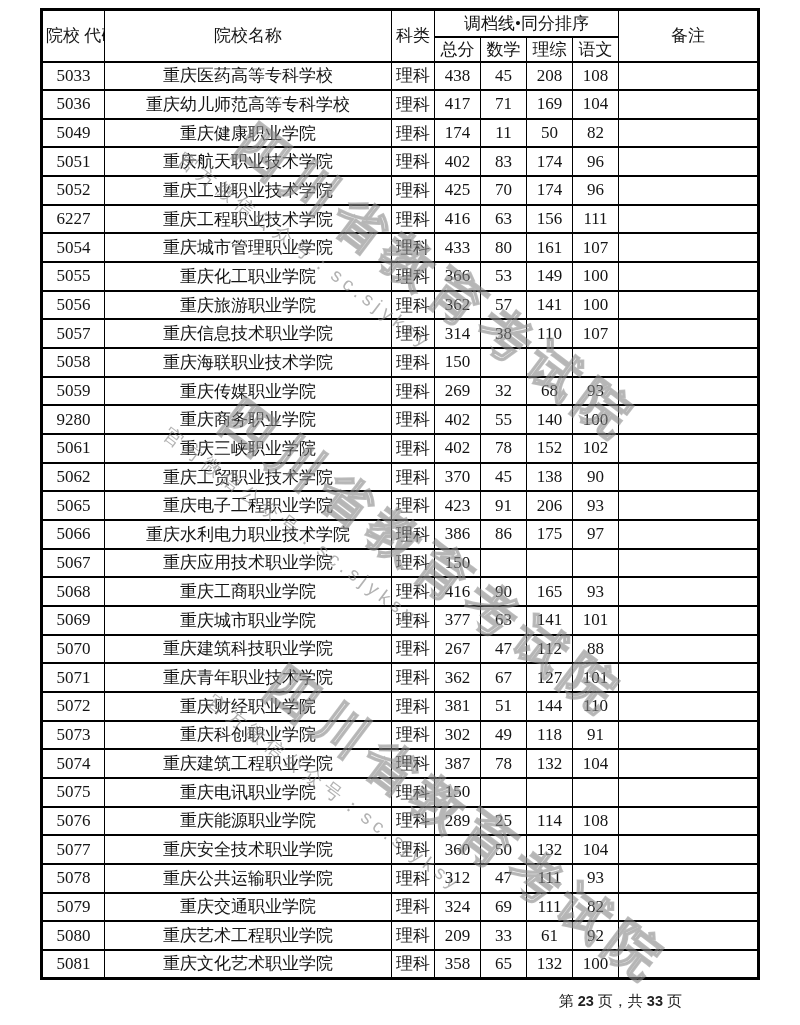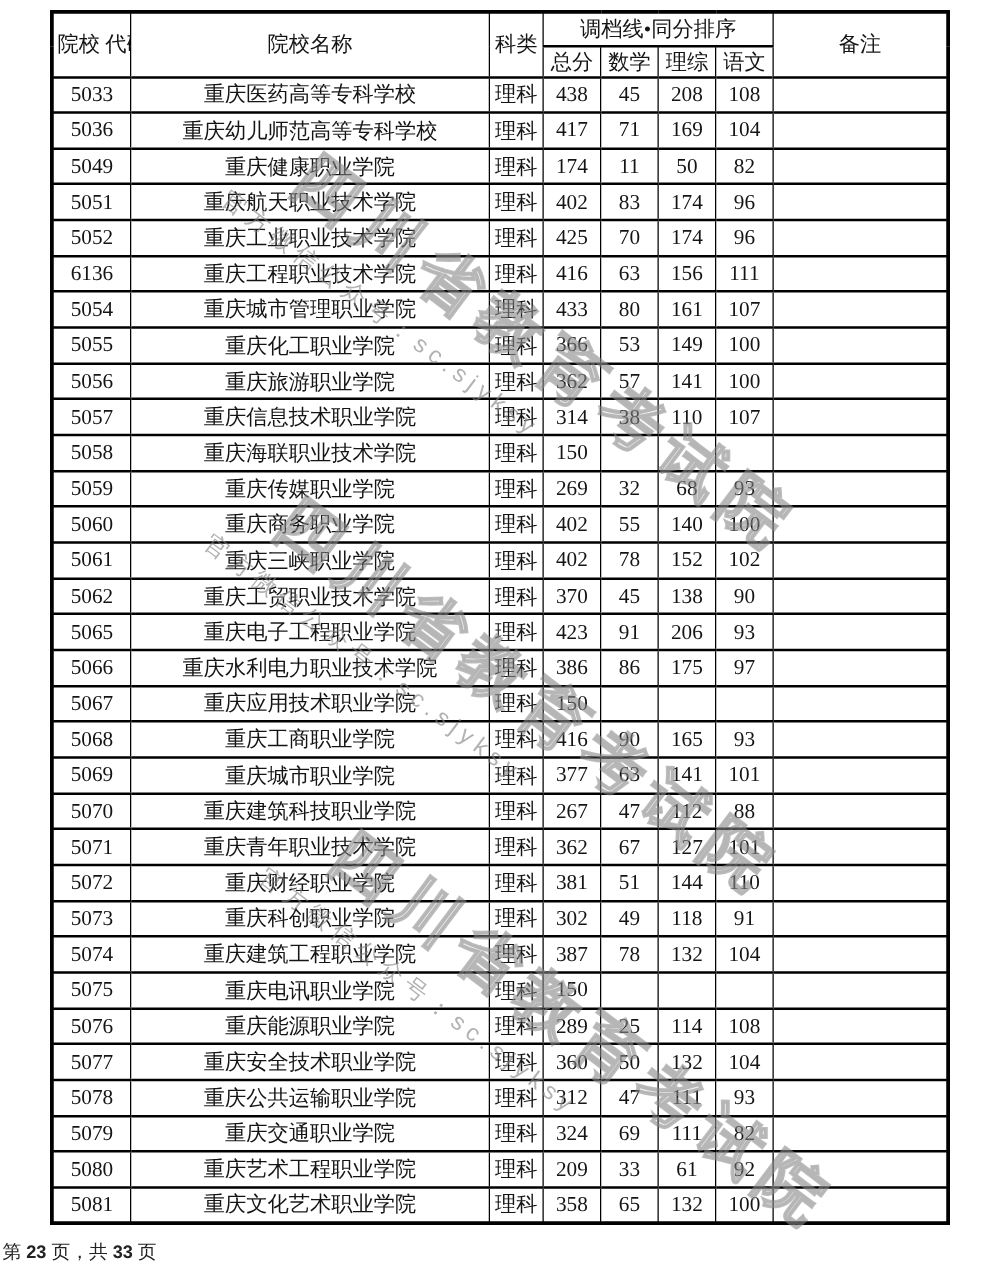--- a/index.html
+++ b/index.html
@@ -62,21 +62,21 @@
     font-size:19px;
     letter-spacing:5px;
     color:rgba(130,130,130,0.62);
     margin-top:6px;
     margin-left:-36px;
   }
 
   
   .footer{
     position:absolute;left:0;top:992px;width:684px;
-    text-align:left;
+    text-align:right;
     font-size:15px;
     color:#222;
   }
   .footer span{margin:0 2px;}
   .footer .num{
     font-family:"Liberation Sans","DejaVu Sans",sans-serif;
     font-weight:bold;
     font-size:14.5px;
   }
 </style>
@@ -157,21 +157,21 @@
           <td class="c-code">5052</td>
           <td class="c-name">重庆工业职业技术学院</td>
           <td class="c-category">理科</td>
           <td class="c-total">425</td>
           <td class="c-math">70</td>
           <td class="c-science">174</td>
           <td class="c-chinese">96</td>
           <td class="c-remark"></td>
         </tr>
         <tr>
-          <td class="c-code">6136</td>
+          <td class="c-code">6227</td>
           <td class="c-name">重庆工程职业技术学院</td>
           <td class="c-category">理科</td>
           <td class="c-total">416</td>
           <td class="c-math">63</td>
           <td class="c-science">156</td>
           <td class="c-chinese">111</td>
           <td class="c-remark"></td>
         </tr>
         <tr>
           <td class="c-code">5054</td>
@@ -227,21 +227,21 @@
           <td class="c-code">5059</td>
           <td class="c-name">重庆传媒职业学院</td>
           <td class="c-category">理科</td>
           <td class="c-total">269</td>
           <td class="c-math">32</td>
           <td class="c-science">68</td>
           <td class="c-chinese">93</td>
           <td class="c-remark"></td>
         </tr>
         <tr>
-          <td class="c-code">5060</td>
+          <td class="c-code">9280</td>
           <td class="c-name">重庆商务职业学院</td>
           <td class="c-category">理科</td>
           <td class="c-total">402</td>
           <td class="c-math">55</td>
           <td class="c-science">140</td>
           <td class="c-chinese">100</td>
           <td class="c-remark"></td>
         </tr>
         <tr>
           <td class="c-code">5061</td>

